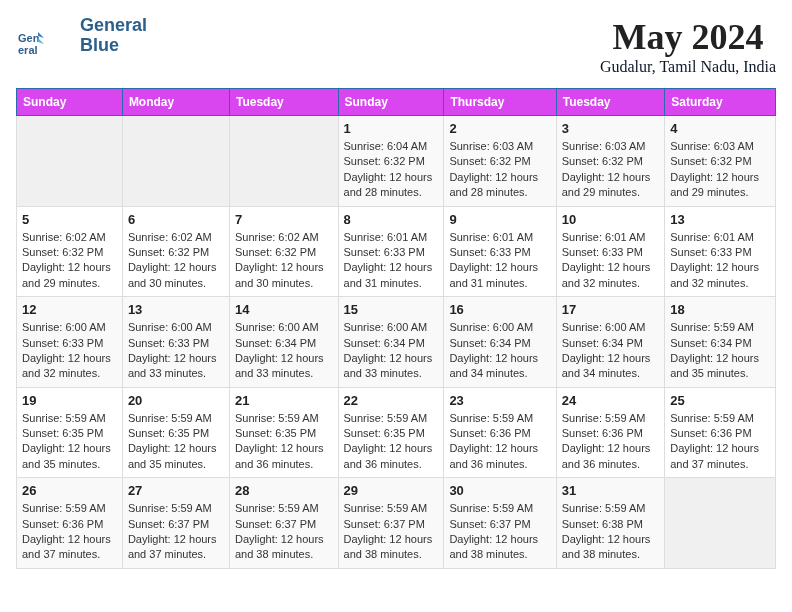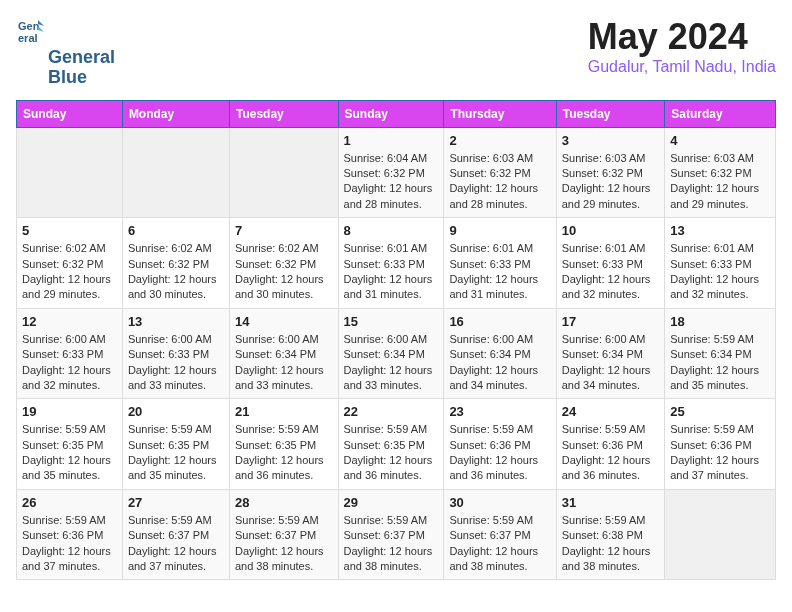--- a/index.html
+++ b/index.html
@@ -11,49 +11,49 @@
       padding: 16px;
     }
     .header-area {
       display: flex;
       justify-content: space-between;
       align-items: flex-start;
       margin-bottom: 12px;
     }
     .logo {
       display: flex;
-      align-items: flex-start;
+      align-items: flex-end;
       gap: 4px;
-      flex-direction: column;
     }
     .logo-text {
       font-size: 18px;
       font-weight: bold;
       color: #2c5f8a;
       line-height: 1.1;
     }
     .logo-text span {
       display: block;
       margin-left: 32px;
     }
     .logo-icon {
       width: 28px;
       height: 28px;
     }
     .title-area {
-      text-align: left;
+      text-align: center;
+      font-family: Liberation Serif, serif;
     }
     .main-title {
       font-size: 36px;
       font-weight: bold;
       color: #222;
     }
     .subtitle {
       font-size: 16px;
-      color: #8b5cf6;
+      color: #0f172a;
     }
     table {
       width: 100%;
       border-collapse: collapse;
       font-size: 11px;
     }
     thead th {
       background-color: #d946ef;
       color: #fff;
       text-align: left;

